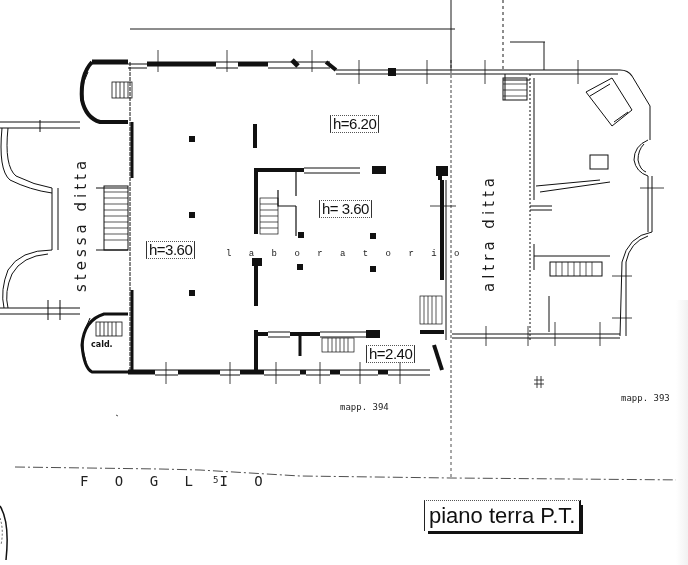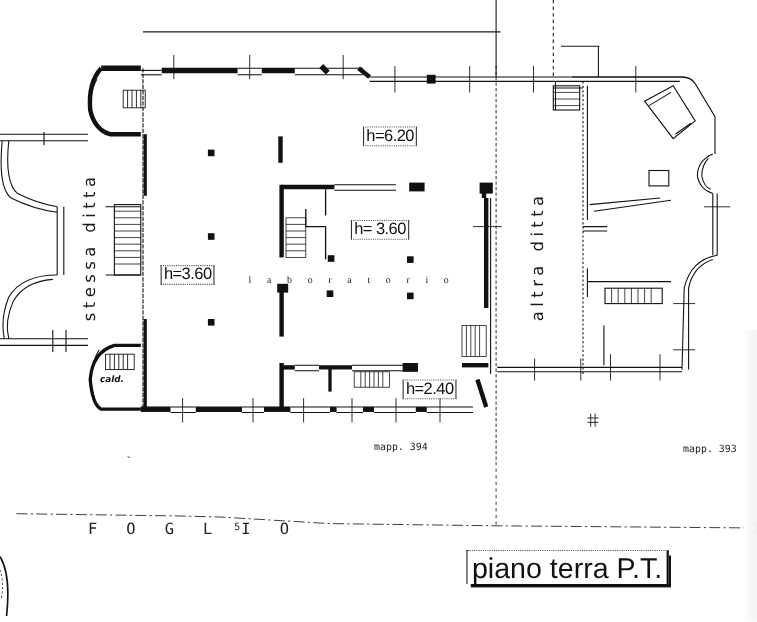--- a/index.html
+++ b/index.html
@@ -1,25 +1,25 @@
 <!DOCTYPE html>
 <html><head>
 <meta charset="utf-8">
 <style>
   html, body { margin: 0; padding: 0; background: #ffffff; }
   body { width: 688px; height: 565px; overflow: hidden; position: relative; font-family: "DejaVu Sans", sans-serif; }
   #plan { position: absolute; left: 0; top: 0; width: 688px; height: 565px; }
   .lbl { position: absolute; color: #1a1a1a; white-space: nowrap; }
   .hbox { position: absolute; font-family: "Liberation Sans", sans-serif; font-size: 15px; letter-spacing: -0.5px; color: #111; border-left: 1px solid #333; border-right: 1px solid #333; border-top: 1px dotted #555; border-bottom: 1px dotted #555; padding: 0 2px; line-height: 16px; }
   .vert { position: absolute; font-family: "DejaVu Sans", sans-serif; font-size: 15px; letter-spacing: 4px; color: #1a1a1a; transform: rotate(-90deg); transform-origin: left top; white-space: nowrap; }
-  .spaced { font-family: Liberation Serif, serif; font-size: 9px; letter-spacing: 6px; color: #222; }
+  .spaced { font-family: Liberation Mono, monospace; font-size: 9px; letter-spacing: 6px; color: #222; }
   .mapp { font-family: "DejaVu Sans Mono", monospace; font-size: 9px; color: #222; }
   .foglio { font-family: "DejaVu Sans Mono", monospace; font-size: 14px; letter-spacing: 9px; color: #222; }
-  .title-box { position: absolute; left: 424px; top: 500px; font-family: "Liberation Sans", sans-serif; font-size: 26px; color: #111; padding: 0 4px 0 4px; border-left: 1px solid #222; border-right: 2px solid #111; border-top: 1px dotted #555; box-shadow: 3px 4px 0 -1px #111; line-height: 30px; }
-  .cald { font-family: "DejaVu Sans", sans-serif; font-size: 8px; font-weight: bold; color: #111; font-style: italic; }
+  .title-box { position: absolute; left: 424px; top: 500px; font-family: "Liberation Sans", sans-serif; font-size: 22px; color: #111; padding: 0 4px 0 4px; border-left: 1px solid #222; border-right: 2px solid #111; border-top: 1px dotted #555; box-shadow: 3px 4px 0 -1px #111; line-height: 30px; }
+  .cald { font-family: "DejaVu Sans", sans-serif; font-size: 8px; font-weight: bold; color: #111; }
   .scan-edge { position: absolute; left: 676px; top: 300px; width: 12px; height: 265px; background: linear-gradient(to right, #ffffff, #f1f1f1); }
 </style>
 </head>
 <body>
 
 <svg id="plan" viewBox="0 0 688 565" xmlns="http://www.w3.org/2000/svg">
   <g fill="none" stroke="#1a1a1a" stroke-width="1">
 
     <line x1="130" y1="29" x2="455" y2="29"></line>
     <line x1="451" y1="0" x2="451" y2="70"></line>
@@ -259,18 +259,18 @@
 <div class="hbox" style="left:319px; top:200px;">h= 3.60</div>
 <div class="hbox" style="left:146px; top:241px;">h=3.60</div>
 <div class="hbox" style="left:366px; top:345px;">h=2.40</div>
 
 <div class="lbl spaced" style="left:226px; top:249px;">l a b o r a t o r i o</div>
 <div class="vert" style="left:72px; top:292px;">stessa ditta</div>
 <div class="vert" style="left:480px; top:292px;">altra ditta</div>
 <div class="lbl cald" style="left:91px; top:340px;">cald.</div>
 
 <div class="lbl mapp" style="left:308px; top:402px;padding-left:32px;">mapp. 394</div>
-<div class="lbl mapp" style="left:621px; top:404px;">mapp. 393</div>
+<div class="lbl mapp" style="left:621px; top:393px;">mapp. 393</div>
 
 <div class="lbl foglio" style="left:80px; top:473px;">F O G L I O</div>
 <div class="lbl mapp" style="left:213px; top:475px;">5</div>
 
 <div class="title-box">piano terra P.T.</div>
 
 </body></html>

